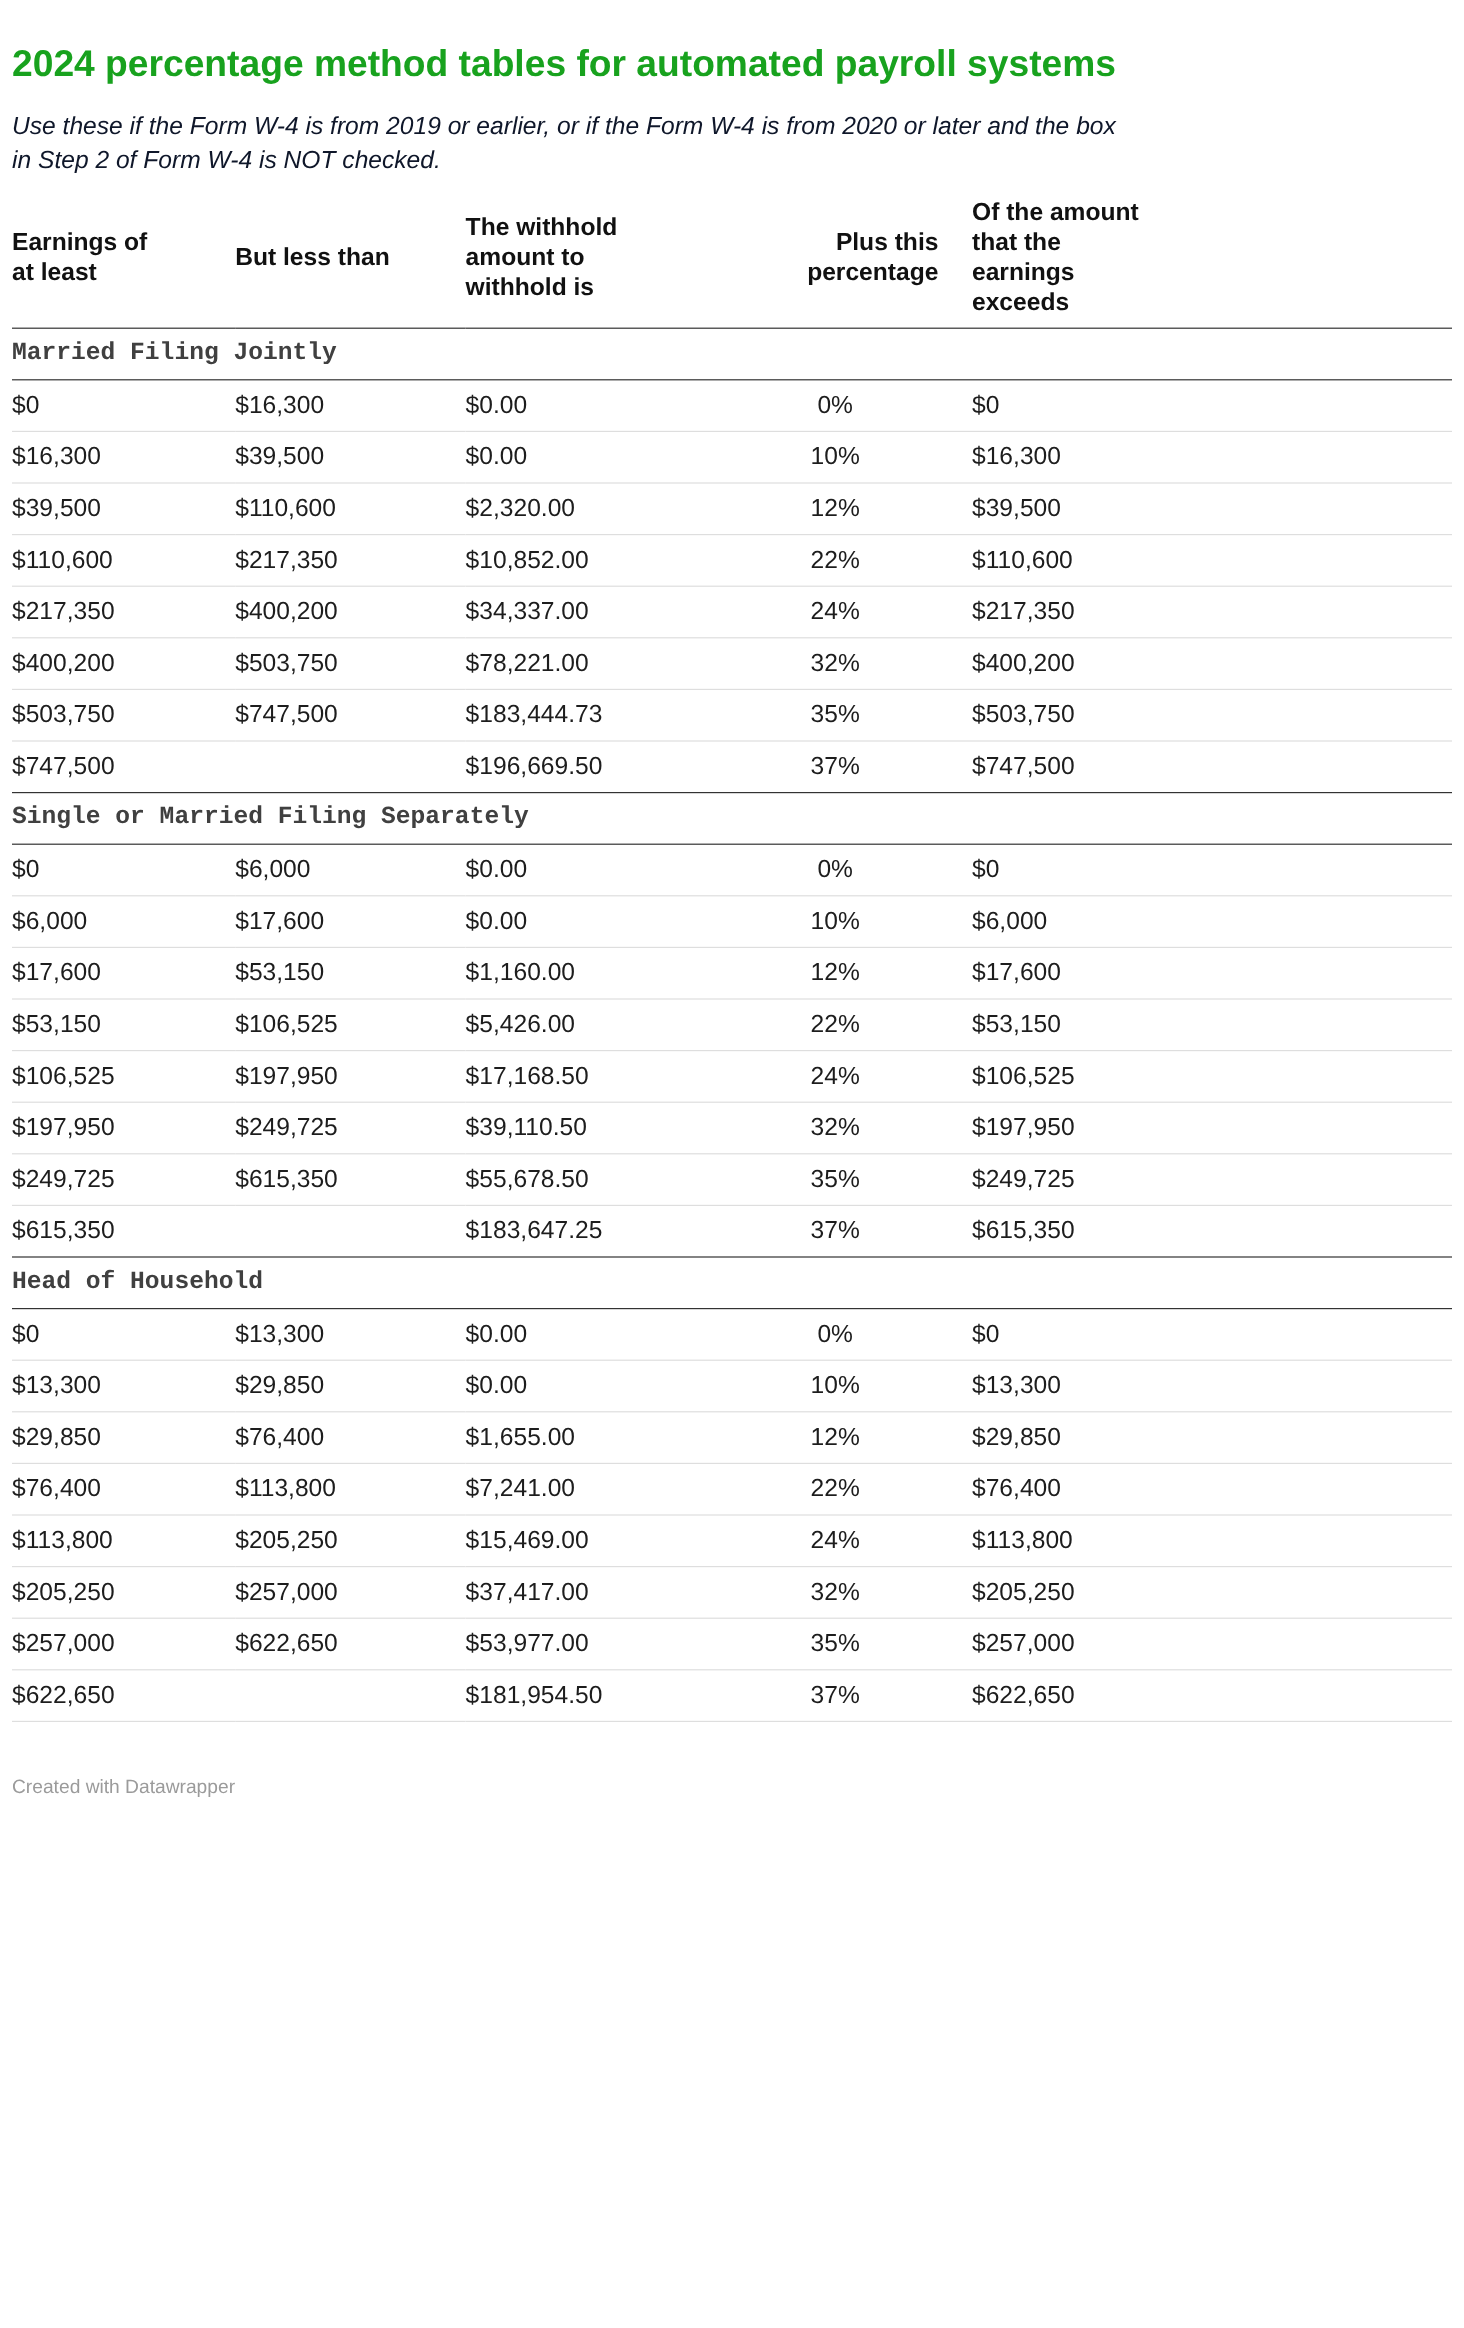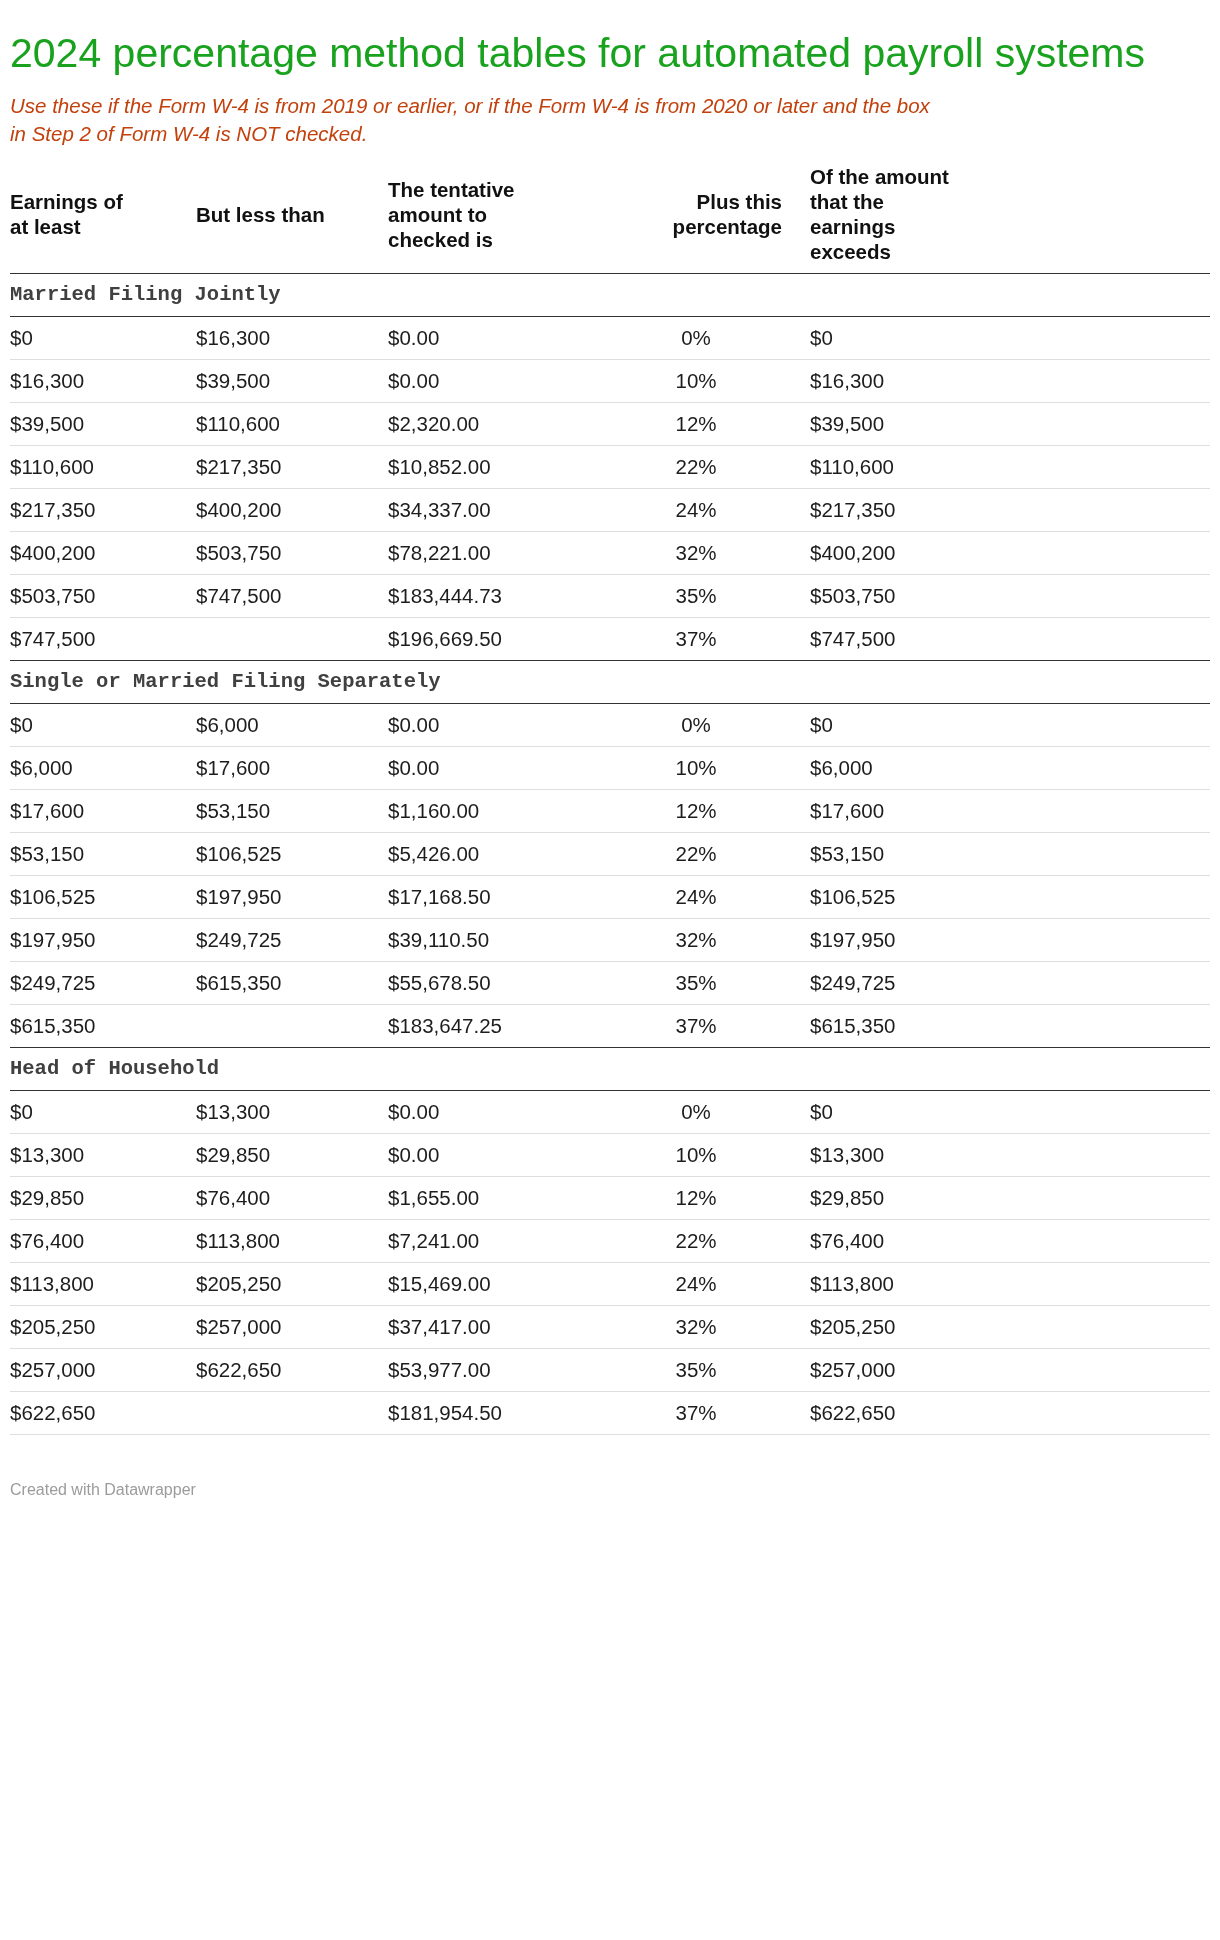--- a/index.html
+++ b/index.html
@@ -7,40 +7,40 @@
     width: 1220px;
     min-height: 1940px;
     font-family: "Liberation Sans", sans-serif;
     color: #1d1d1d;
     -webkit-font-smoothing: antialiased;
   }
   .container { padding: 22px 10px 0 10px; }
 
   .title {
     color: #18a21e;
-    font-size: 41px;
-    font-weight: 400;
+    font-size: 31px;
+    font-weight: 700;
     line-height: 38px;
     margin: 12px 0 20px 0;
   }
 
   .subtitle-bar {
     border-top: 1px solid #cccccc;
     border-bottom: 1px solid #cccccc;
     padding: 8px 0;
   }
   .subtitle { font-size: 21px; font-weight: 700; color: #111111; }
 
   .description {
     font-style: italic;
     font-size: 20.5px;
     line-height: 28px;
     margin: 13px 0 0 0;
     max-width: 930px;
-    color: #c2410c;
+    color: #0f172a;
   }
 
   table {
     width: 100%;
     border-collapse: separate;
     border-spacing: 0;
     font-size: 20.5px;
     margin-top: 8px;
   }
 
@@ -103,21 +103,21 @@
       <col style="width:15.5%">
       <col style="width:16%">
       <col style="width:18.5%">
       <col style="width:15%">
       <col style="width:35%">
     </colgroup>
     <thead>
       <tr>
         <th class="col0">Earnings of at least</th>
         <th class="col1">But less than</th>
-        <th class="col2">The tentative amount to checked is</th>
+        <th class="col2">The withhold amount to withhold is</th>
         <th class="col3">Plus this percentage</th>
         <th class="col4">Of the amount that the earnings exceeds</th>
       </tr>
     </thead>
     <tbody>
         <tr class="section-row first">
           <td colspan="5">Married Filing Jointly</td>
         </tr>
         <tr class="data-row">
           <td class="col0">$0</td>

